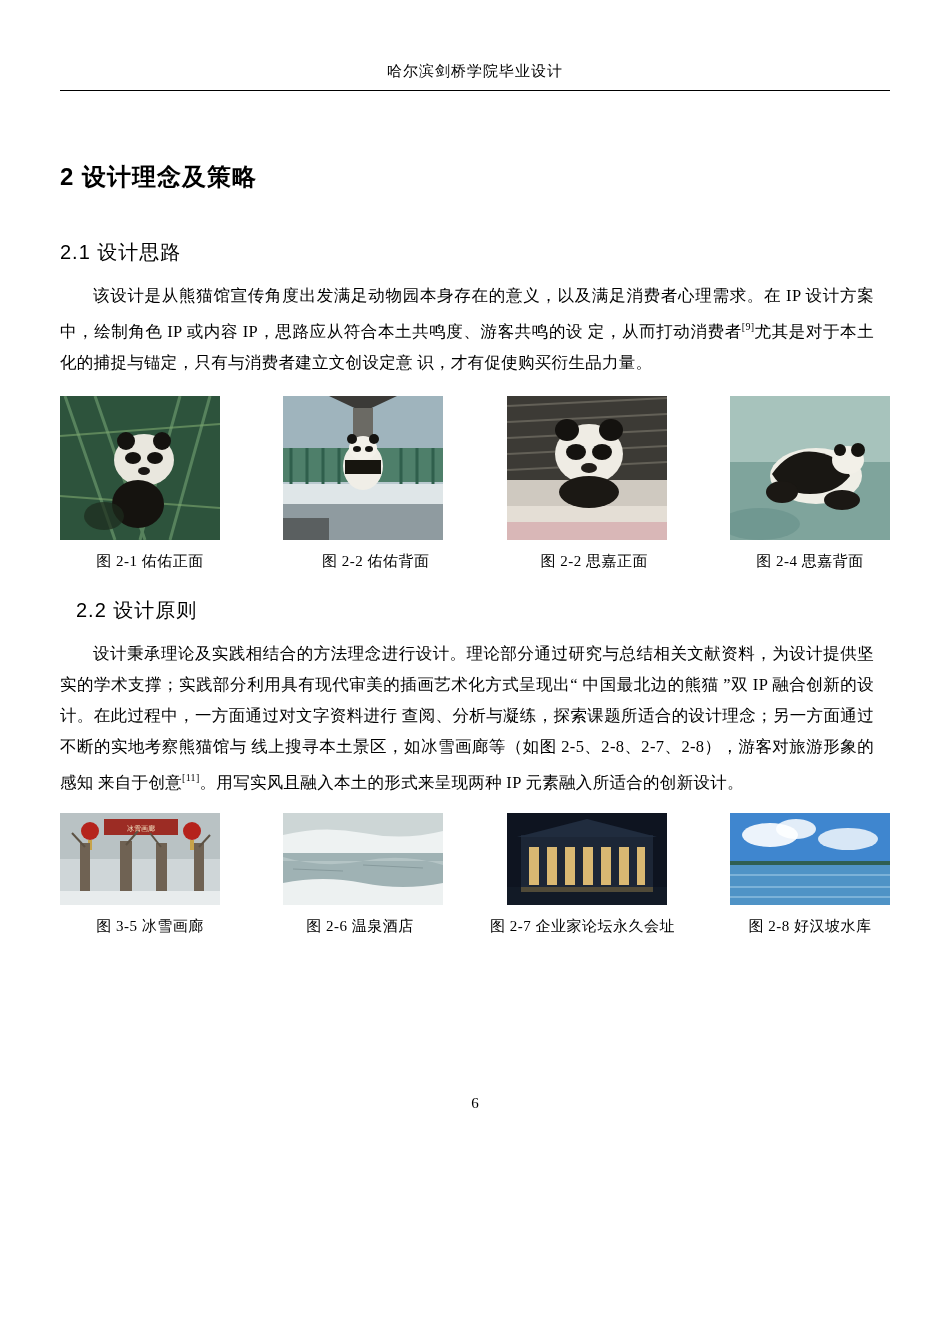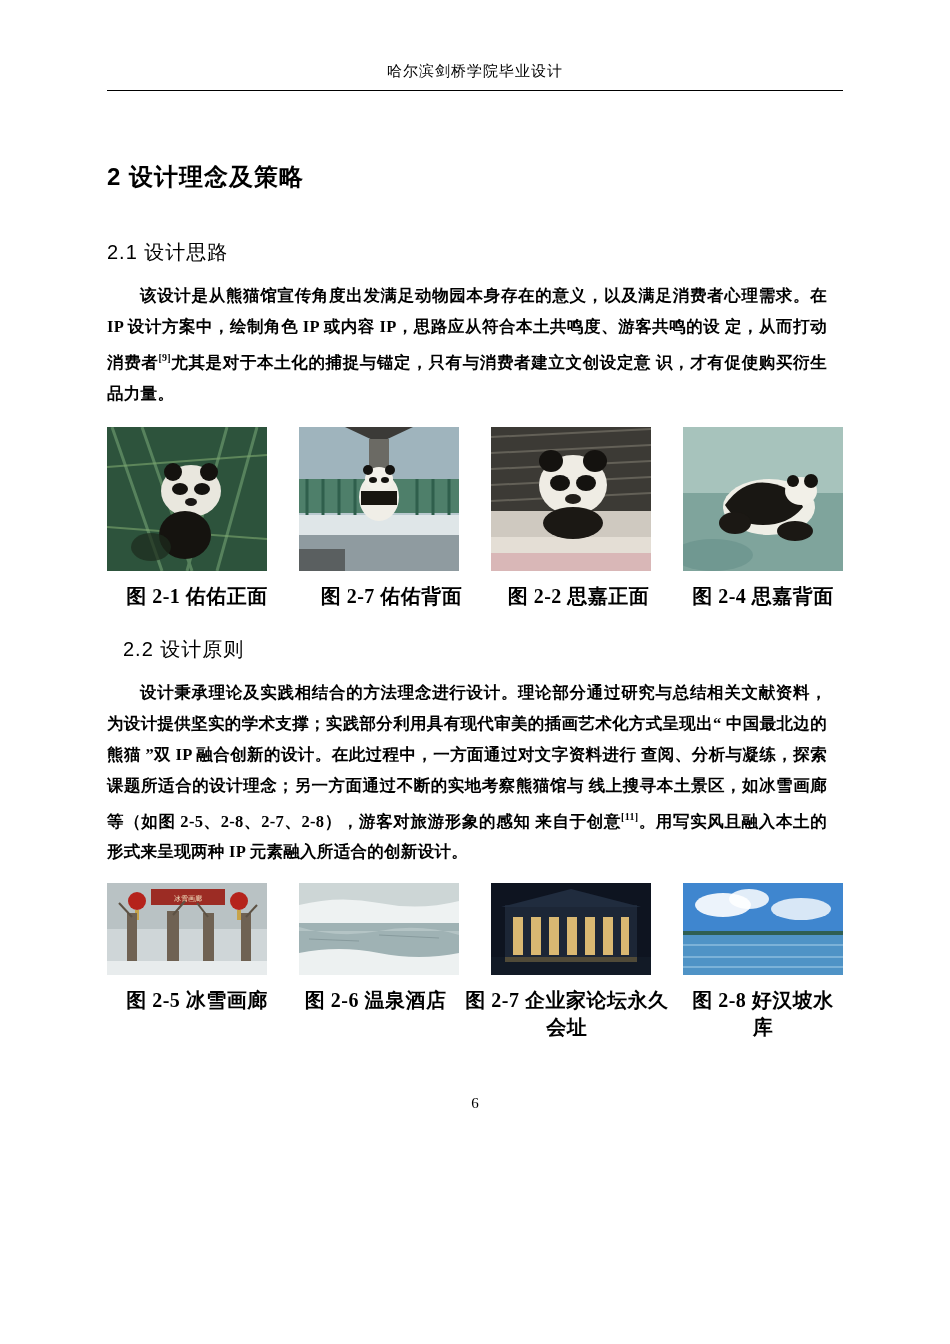--- a/index.html
+++ b/index.html
@@ -13,21 +13,21 @@
     font-family: "Liberation Serif", "DejaVu Serif", serif;
     color: #000000;
     position: relative;
     overflow: hidden;
   }
   .page {
     position: relative;
     width: 950px;
     height: 1164px;
     box-sizing: border-box;
-    padding: 0 107px;
+    padding: 0 60px;
   }
   
   .header {
     padding-top: 62px;
     text-align: center;
     font-size: 15px;
     letter-spacing: 1px;
     color: #000;
   }
   .header-rule {
@@ -56,21 +56,20 @@
   }
   
   p.body {
     font-size: 16.5px;
     line-height: 31px;
     text-align: justify;
     text-justify: inter-ideograph;
     text-indent: 2em;
     margin: 14px 16px 0 0;
     letter-spacing: 0.3px;
-    font-weight: bold;
   }
   p.body.sub {
     margin-top: 2px;
   }
   sup {
     font-size: 10px;
     vertical-align: super;
   }
   
   .fig-row {
@@ -91,23 +90,22 @@
     display: block;
     overflow: hidden;
     border: 0;
   }
   .fig.r2 .thumb {
     height: 92px;
   }
   .caption-row {
     display: flex;
     margin-top: 12px;
-    font-size: 20px;
+    font-size: 15px;
     letter-spacing: 0.5px;
-    font-weight: bold;
   }
   .caption-row .cap {
     text-align: center;
   }
   .cap-spacer { flex: 1 1 auto; }
   
   .footer {
     position: absolute;
     left: 0;
     right: 0;
@@ -234,21 +232,21 @@
           <ellipse cx="112" cy="104" rx="18" ry="10" fill="#1b1814"></ellipse>
           <ellipse cx="30" cy="128" rx="40" ry="16" fill="#6d958e" opacity="0.8"></ellipse>
         </svg>
       </div>
     </div>
   </div>
 
   <div class="caption-row">
     <div class="cap" style="width:180px">图 2-1   佑佑正面</div>
     <div class="cap-spacer"></div>
-    <div class="cap" style="width:165px">图 2-7   佑佑背面</div>
+    <div class="cap" style="width:165px">图 2-2   佑佑背面</div>
     <div class="cap-spacer"></div>
     <div class="cap" style="width:165px">图 2-2   思嘉正面</div>
     <div class="cap-spacer"></div>
     <div class="cap" style="width:160px">图 2-4   思嘉背面</div>
   </div>
 
   <h2 class="section tight">2.2  设计原则</h2>
 
   <p class="body"><span>设计秉承理论及实践相结合的方法理念进行设计。理论部分通过研究与总结相关文献资料，为设计提供坚实的学术支撑；实践部分利用具有现代审美的插画艺术化方式呈现出“ 中国最北边的熊猫 ”双 IP 融合创新的设计。在此过程中，一方面通过对文字资料进行 查阅、分析与凝练，探索课题所适合的设计理念；另一方面通过不断的实地考察熊猫馆与 线上搜寻本土景区，如冰雪画廊等（如图 2-5、2-8、2-7、2-8），游客对旅游形象的感知 来自于创意</span><sup>[11]</sup><span>。用写实风且融入本土的形式来呈现两种 IP 元素融入所适合的创新设计。</span></p>
 
@@ -334,21 +332,21 @@
             <line x1="0" y1="62" x2="160" y2="62"></line>
             <line x1="0" y1="74" x2="160" y2="74"></line>
             <line x1="0" y1="84" x2="160" y2="84"></line>
           </g>
         </svg>
       </div>
     </div>
   </div>
 
   <div class="caption-row">
-    <div class="cap" style="width:180px">图 2-5   冰雪画廊</div>
+    <div class="cap" style="width:180px">图 3-5   冰雪画廊</div>
     <div class="cap-spacer"></div>
     <div class="cap" style="width:150px">图 2-6   温泉酒店</div>
     <div class="cap-spacer"></div>
     <div class="cap" style="width:205px">图 2-7   企业家论坛永久会址</div>
     <div class="cap-spacer"></div>
     <div class="cap" style="width:160px">图 2-8   好汉坡水库</div>
   </div>
 
   <div class="footer">
     <span>6</span>

